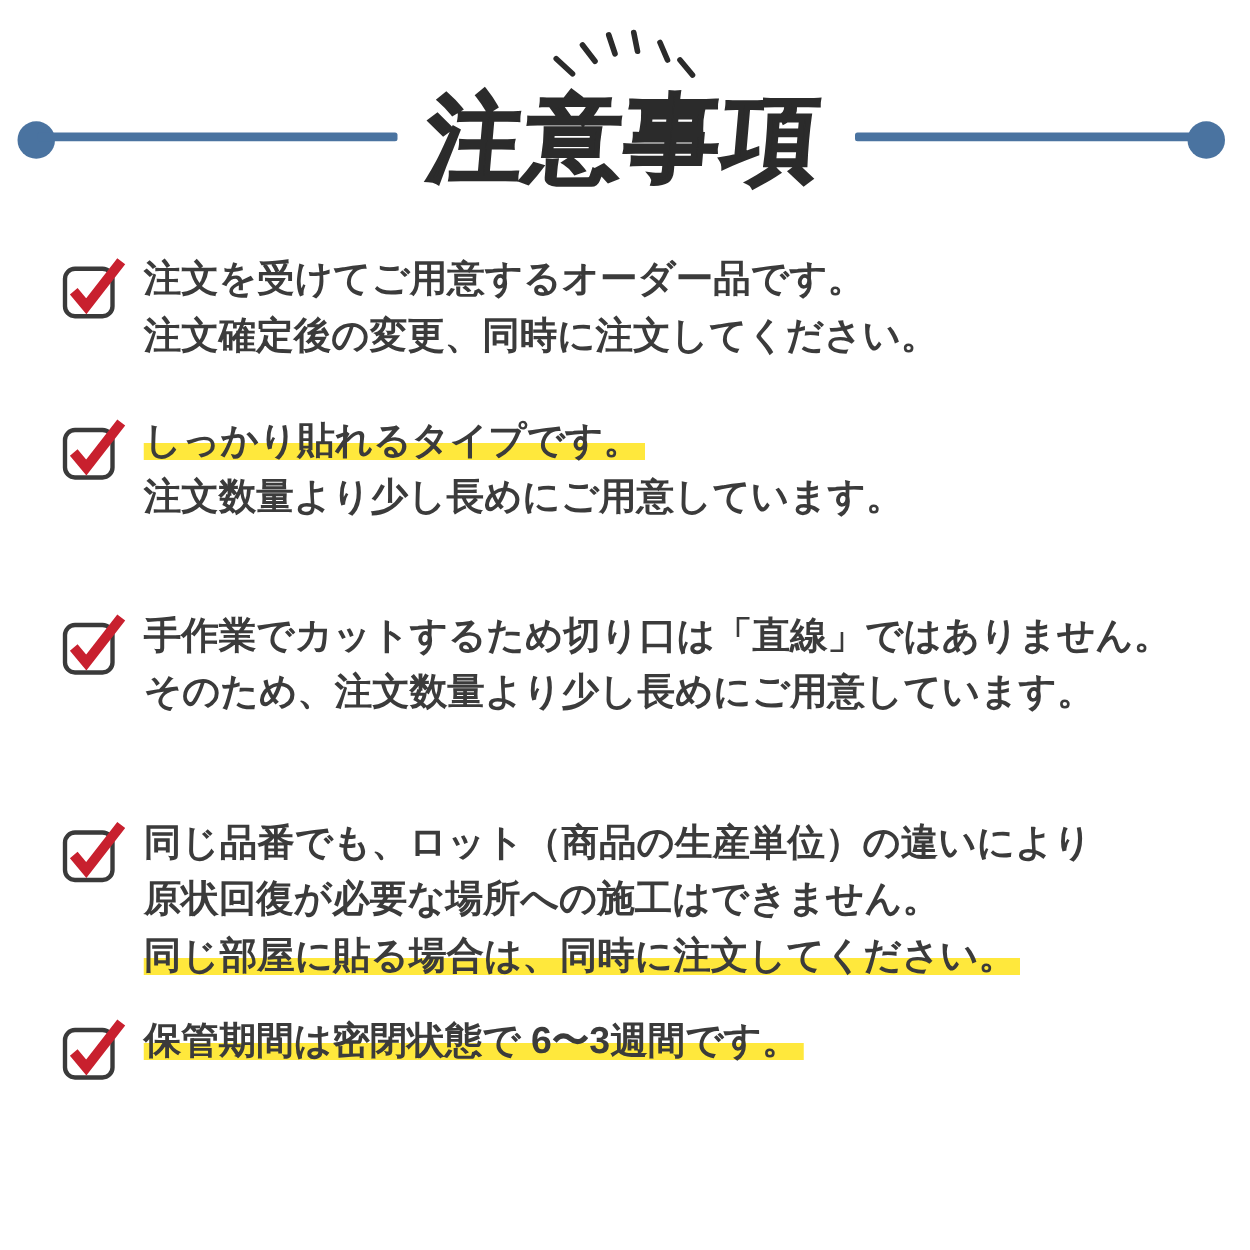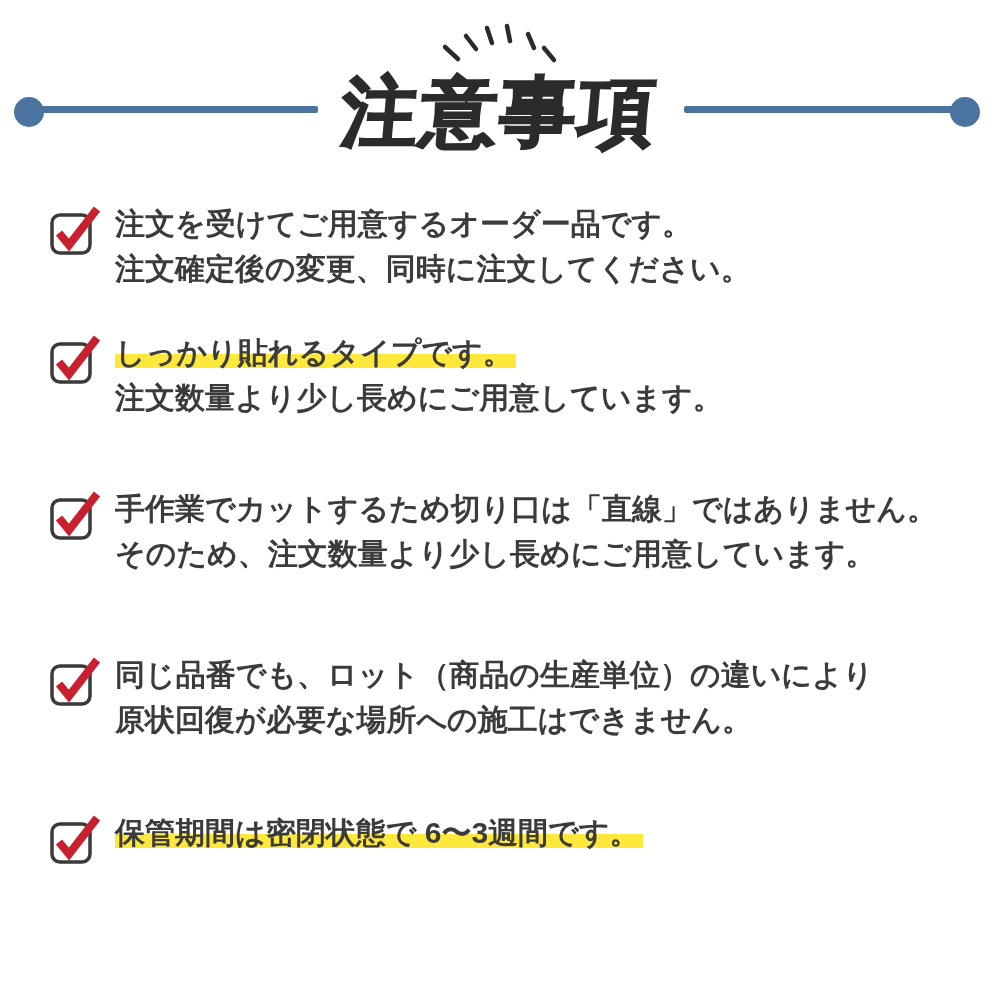--- a/index.html
+++ b/index.html
@@ -108,20 +108,21 @@
   </div>
 
   <div class="item" style="top:652px">
     <svg class="check" viewBox="0 0 54 52">
       <rect x="4" y="11" width="38" height="38" rx="8" fill="none" stroke="#3a3a3a" stroke-width="3.5"></rect>
       <polyline points="11,29 21,41 49,5" fill="none" stroke="#c8202e" stroke-width="8" stroke-linecap="butt" stroke-linejoin="miter"></polyline>
     </svg>
     <div class="lines">
       <div class="line"><span class="txt">同じ品番でも、ロット（商品の生産単位）の違いにより</span></div>
       <div class="line"><span class="txt">原状回復が必要な場所への施工はできません。</span></div>
+      <div class="line"><span class="txt hl">同じ部屋に貼る場合は、同時に注文してください。</span></div>
     </div>
   </div>
 
   <div class="item" style="top:810px">
     <svg class="check" viewBox="0 0 54 52">
       <rect x="4" y="11" width="38" height="38" rx="8" fill="none" stroke="#3a3a3a" stroke-width="3.5"></rect>
       <polyline points="11,29 21,41 49,5" fill="none" stroke="#c8202e" stroke-width="8" stroke-linecap="butt" stroke-linejoin="miter"></polyline>
     </svg>
     <div class="lines">
       <div class="line"><span class="txt hl">保管期間は密閉状態で 6〜3週間です。</span></div>

